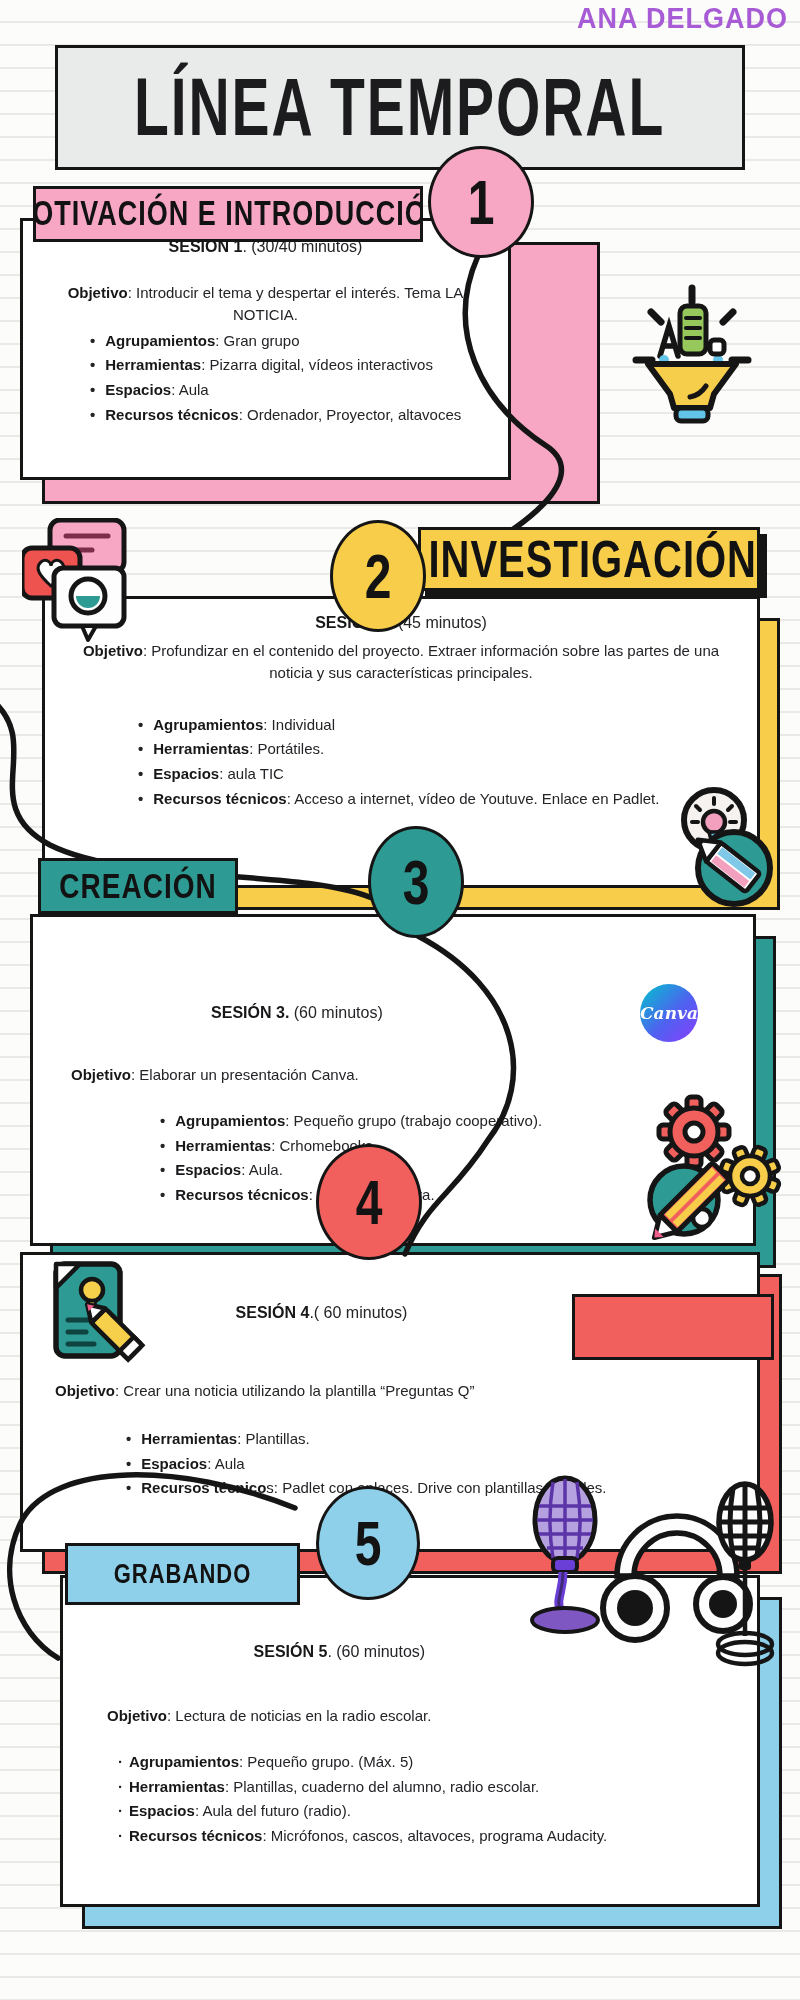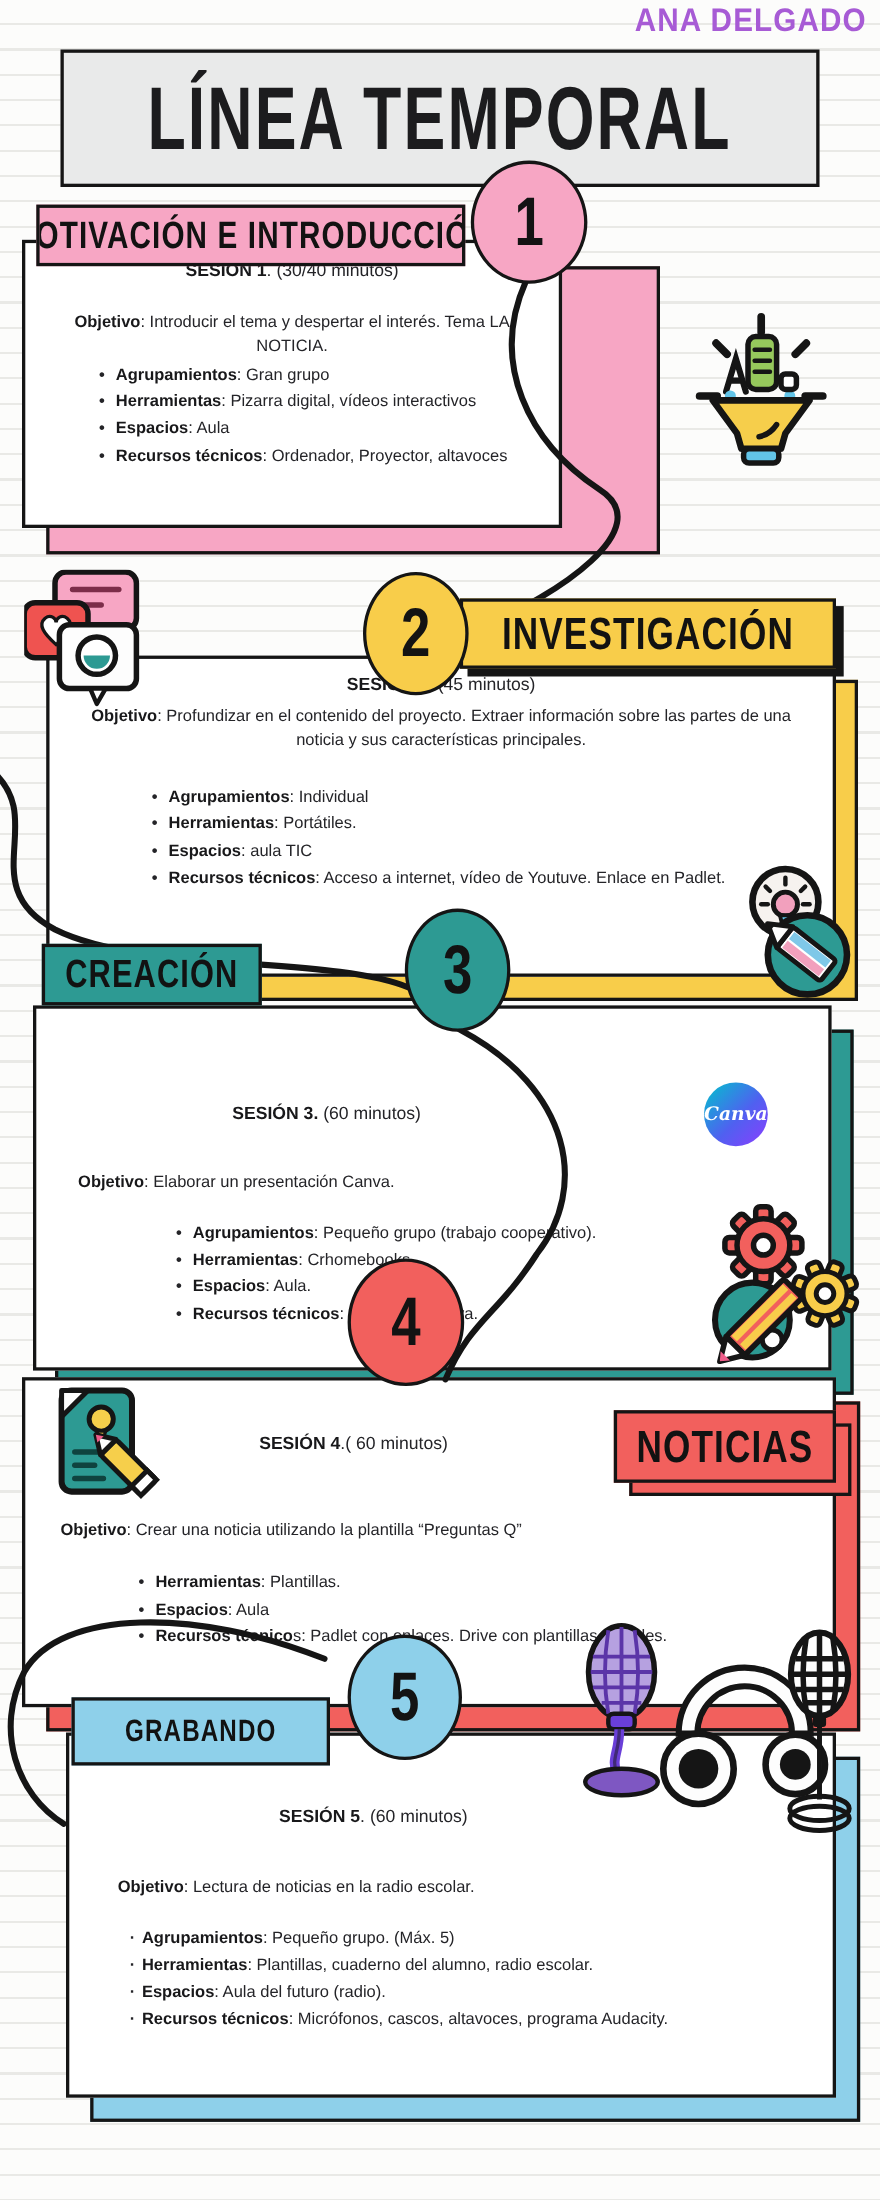--- a/index.html
+++ b/index.html
@@ -33,21 +33,21 @@
   .titlebox .tt{display:inline-block;font-weight:700;font-size:60px;letter-spacing:2px;transform:scale(.95,1.35);white-space:nowrap;}
   
   .lab1{left:33px;top:186px;width:390px;height:56px;background:#f7a6c4;font-size:27px;}
   .cir1{left:428px;top:146px;width:106px;height:112px;background:#f7a6c4;}
   .sh1{left:42px;top:242px;width:558px;height:262px;background:#f7a6c4;}
   .cd1{left:20px;top:218px;width:491px;height:262px;padding:14px 22px 0 22px;}
   .cd1 .objective{margin-top:24px;text-align:center;width:94%;}
   .cd1 .bullets{margin-top:4px;padding-left:32px;}
 
   .cir2{left:330px;top:520px;width:96px;height:112px;background:#f8cd4a;}
-  .lab2{left:418px;top:544px;width:342px;height:64px;background:#f8cd4a;font-size:32px;box-shadow:7px 7px 0 #151515;}
+  .lab2{left:418px;top:527px;width:342px;height:64px;background:#f8cd4a;font-size:40px;box-shadow:7px 7px 0 #151515;justify-content:flex-end;}
   .sh2{left:62px;top:618px;width:718px;height:292px;background:#f8cd4a;}
   .cd2{left:42px;top:596px;width:718px;height:292px;padding:12px 26px 0 26px;}
   .cd2 .objective{margin-top:6px;text-align:center;width:98%;}
   .cd2 .bullets{margin-top:30px;padding-left:54px;}
 
   .cir3{left:368px;top:826px;width:96px;height:112px;background:#2d9a93;}
   .lab3{left:38px;top:858px;width:200px;height:56px;background:#2d9a93;font-size:28px;}
   .sh3{left:50px;top:936px;width:726px;height:332px;background:#2d9a93;}
   .cd3{left:30px;top:914px;width:726px;height:332px;padding:84px 26px 0 22px;}
   .cd3 .session{width:72%;}
@@ -302,23 +302,20 @@
         <path d="M16 94 L-4 106 L16 118 Z" fill="#fdfdfd" stroke="#151515" stroke-width="5" stroke-linejoin="round"></path>
         <path d="M3 100 L-4 106 L3 112 Z" fill="#ef5d8a"></path>
       </g>
     </svg>
   </div>
 
   <div class="cshadow sh4"></div>
   <div class="labsh4"></div>
   <div class="ncircle cir4">
     <span class="nn">4</span>
-  </div>
-  <div class="slabel lab4">
-    <span class="tt">NOTICIAS</span>
   </div>
   <div class="card cd4">
     <div class="session">
       <b>SESIÓN 4</b><span>.( 60 minutos)</span>
     </div>
     <div class="objective">
       <b>Objetivo</b><span>: Crear una noticia utilizando la plantilla “Preguntas Q”</span>
     </div>
     <ul class="bullets disc">
 

